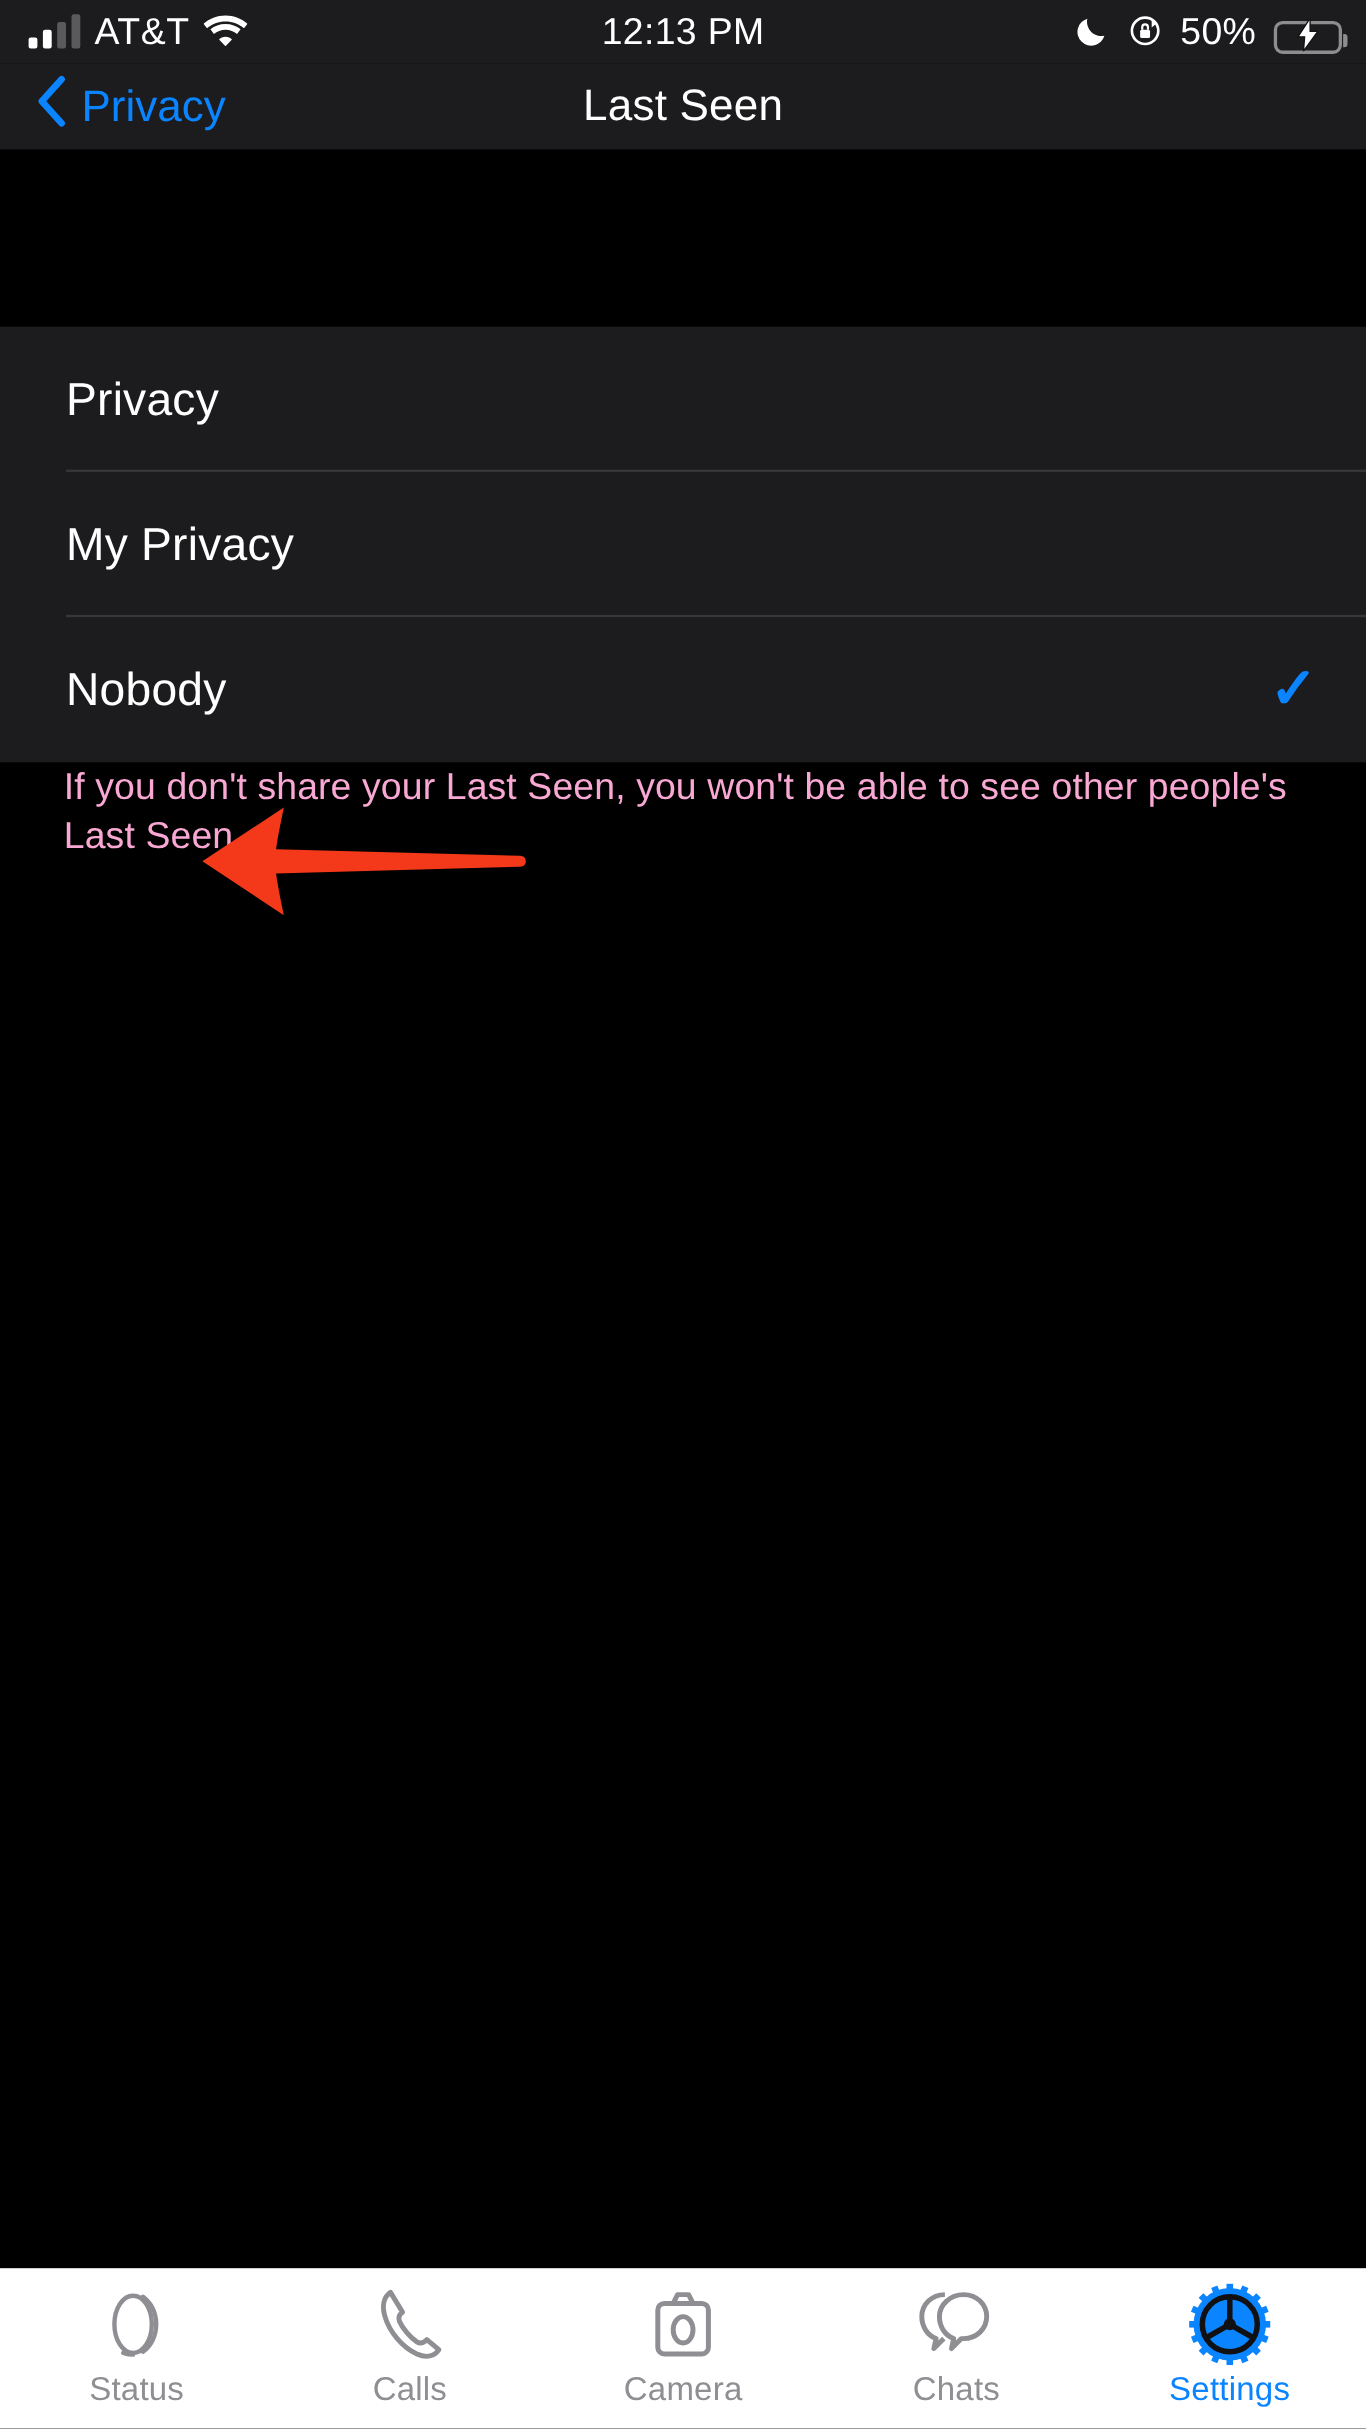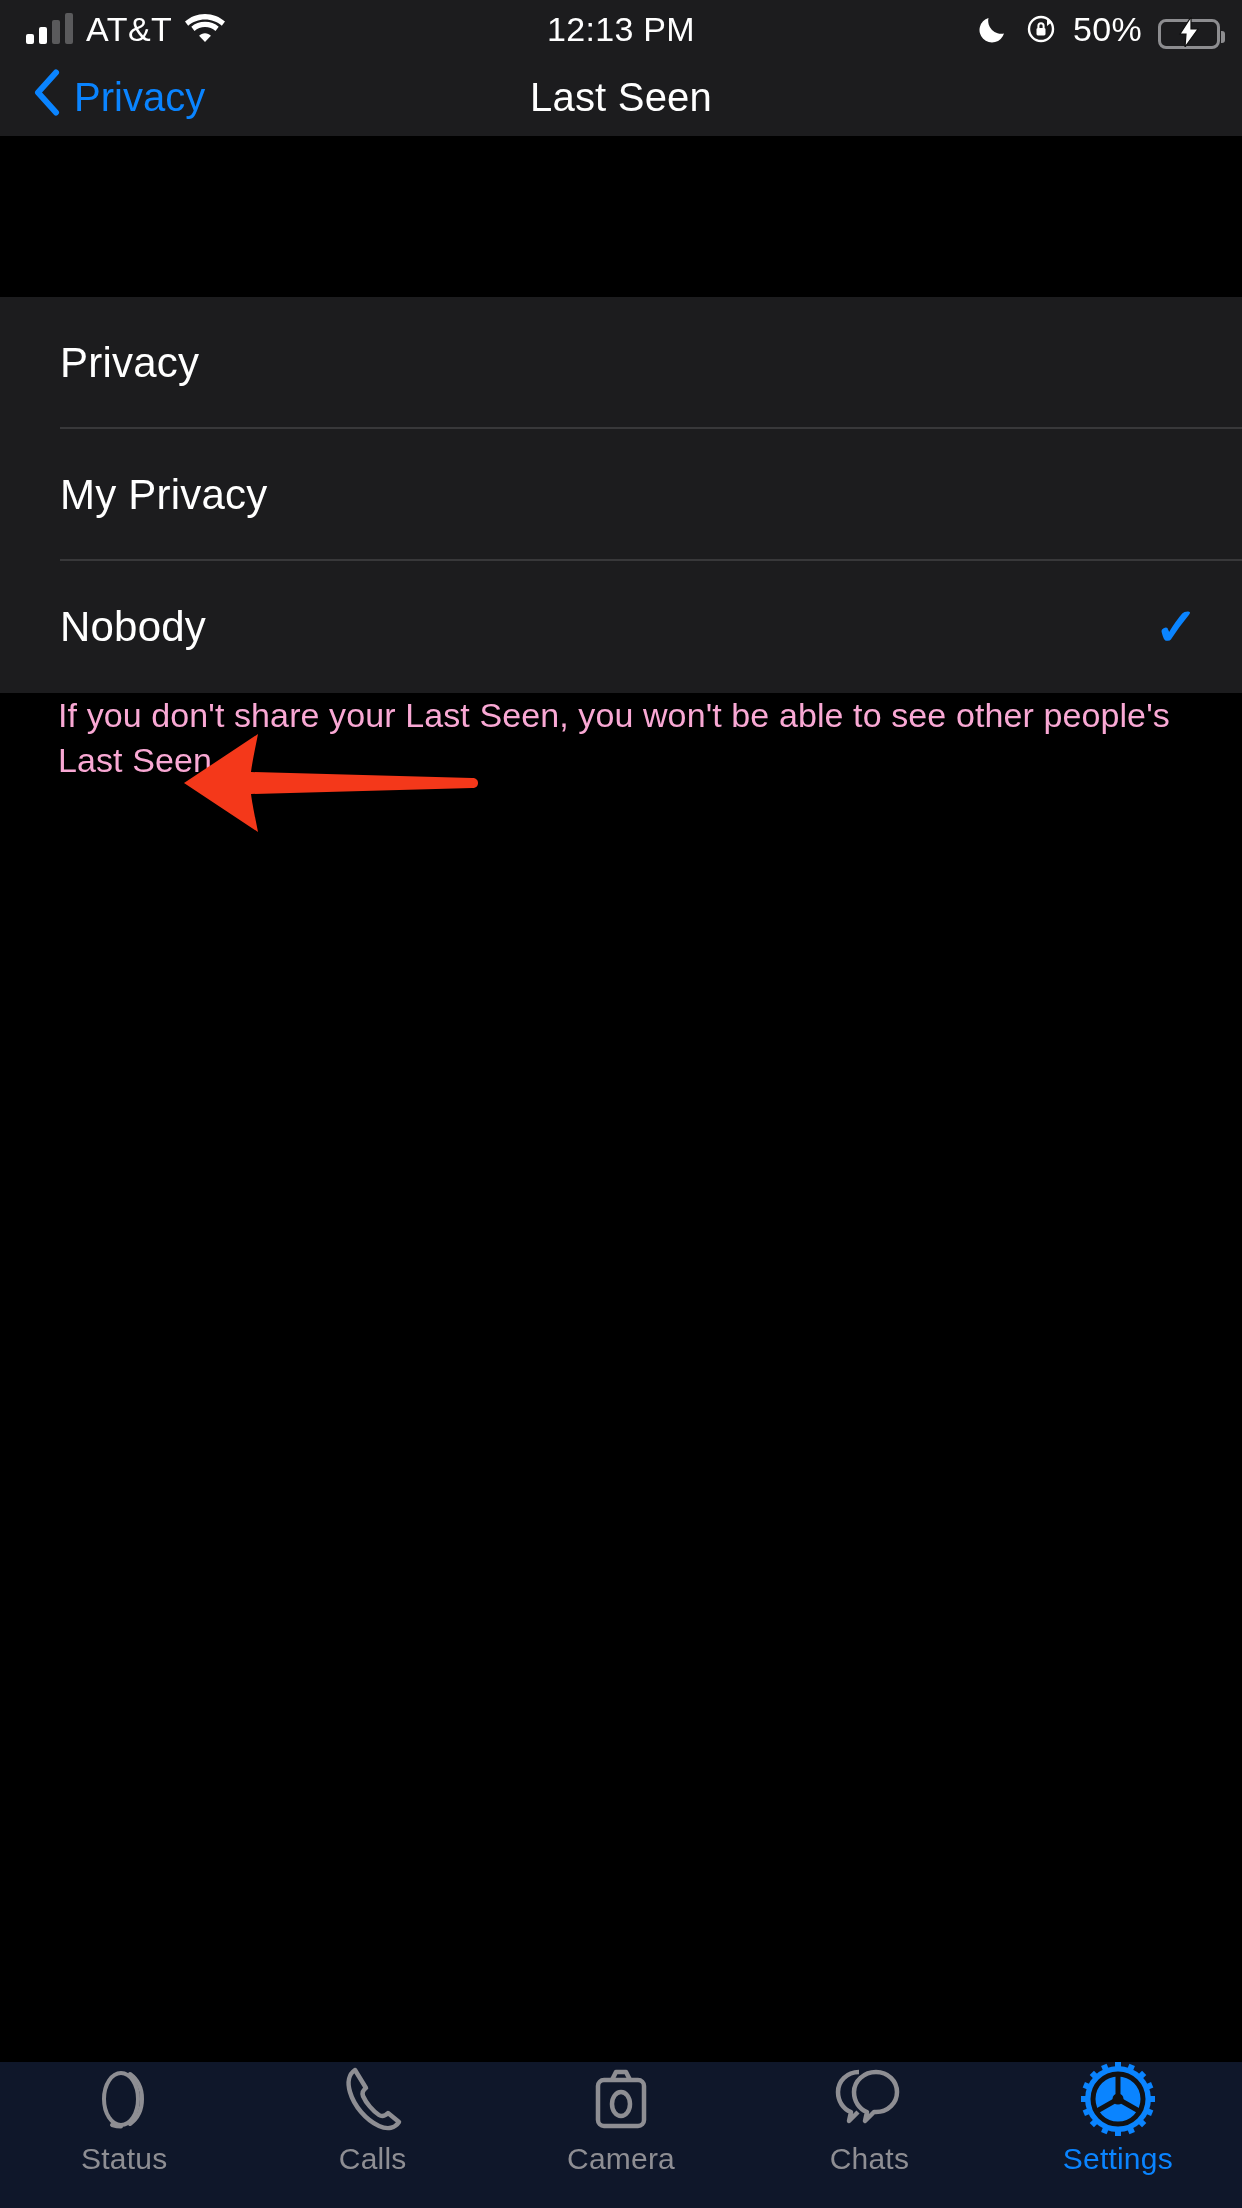--- a/index.html
+++ b/index.html
@@ -78,21 +78,22 @@
     position:absolute; top:557px; left:58px; right:62px;
     color:#f9a8d4; font-size:34px; line-height:1.32; letter-spacing:.1px;
   }
 
   
   .arrow { position:absolute; left:180px; top:592px; pointer-events:none; }
 
   
   .tabbar {
     position:absolute; left:0; bottom:0; width:1242px; height:146px;
-    background:#0f172a; display:flex; align-items:flex-start;
+    background:#ffffff; display:flex; align-items:flex-start;
+    padding-top:14px;
   }
   .tab { flex:1; display:flex; flex-direction:column; align-items:center; gap:6px; cursor:pointer; }
   .tab .ic { height:74px; display:flex; align-items:center; justify-content:center; }
   .tab .lbl { font-size:30px; color:#8e8e93; letter-spacing:.2px; }
   .tab.active .lbl { color:#0a84ff; }
 </style>
 </head>
 <body>
 
 <div class="phone">

